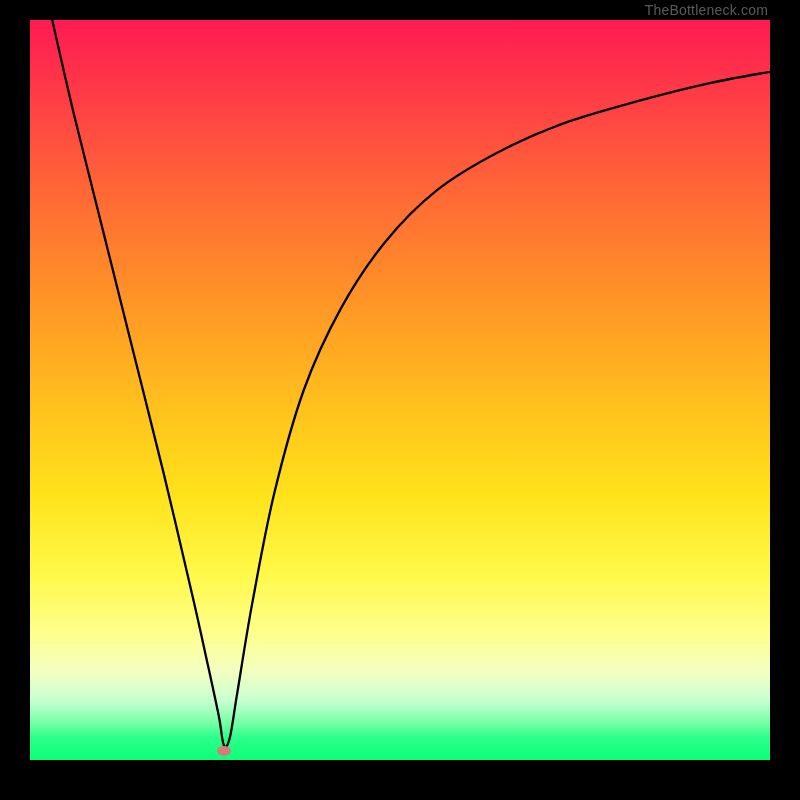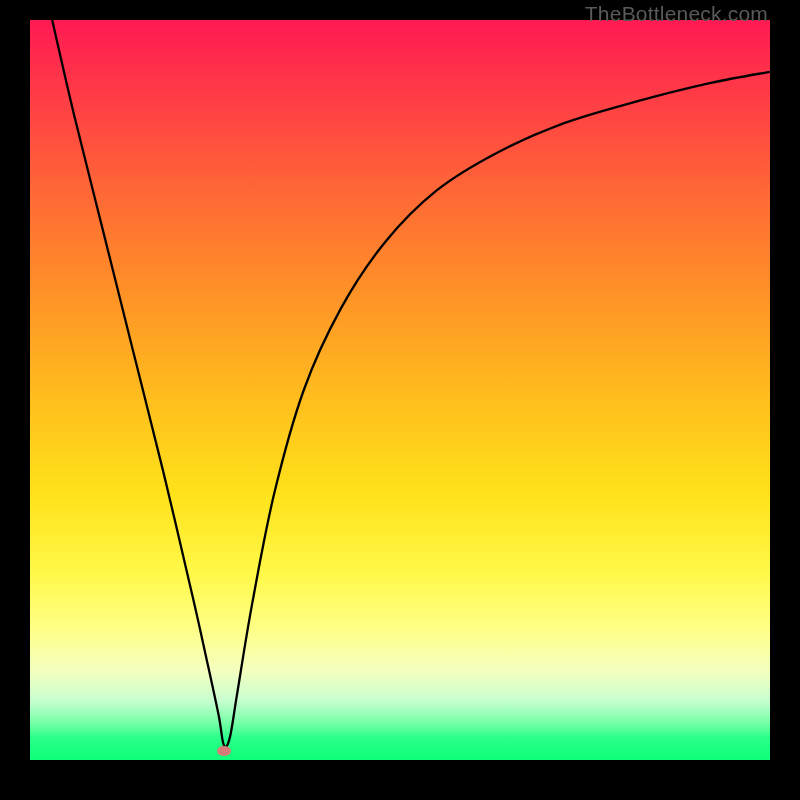--- a/index.html
+++ b/index.html
@@ -53,21 +53,21 @@
     top: 0;
     width: 740px;
     height: 740px;
   }
   .watermark {
     position: absolute;
     top: 2px;
     right: 32px;
     color: #5a5a5a;
     font-family: Arial, Helvetica, sans-serif;
-    font-size: 21px;
+    font-size: 14px;
     letter-spacing: 0.2px;
     user-select: none;
     margin-left: 16px;
   }
   .min-marker {
     position: absolute;
     width: 14px;
     height: 10px;
     border-radius: 50%/50%;
     background: #d97a7a;

